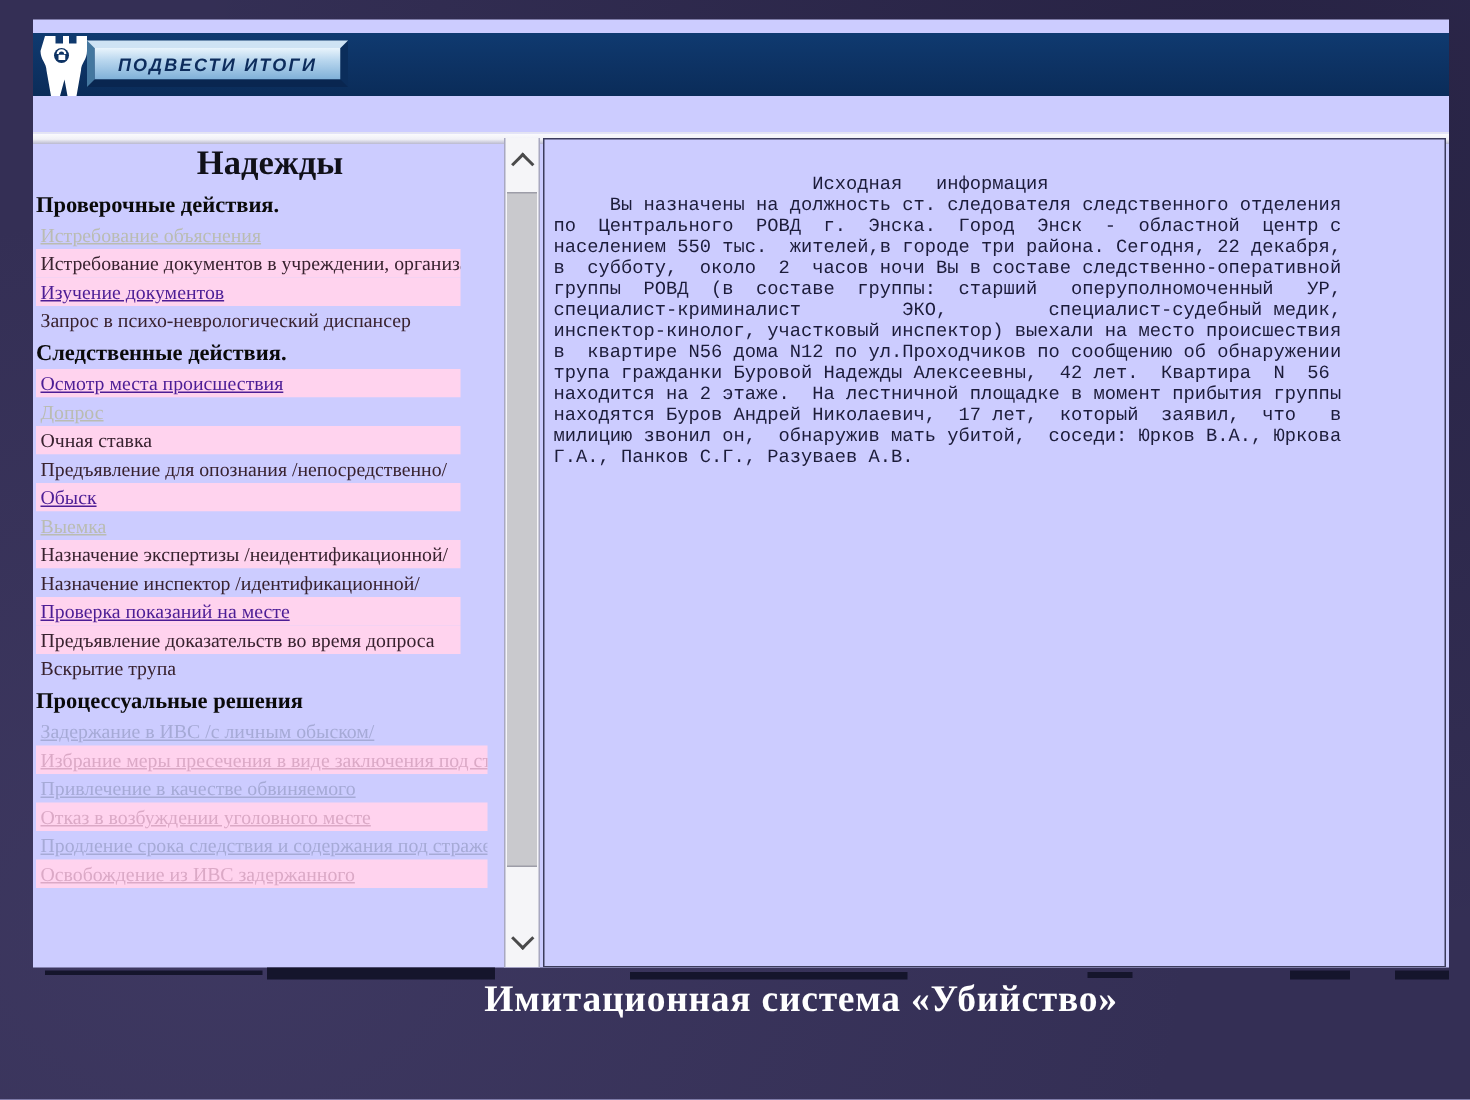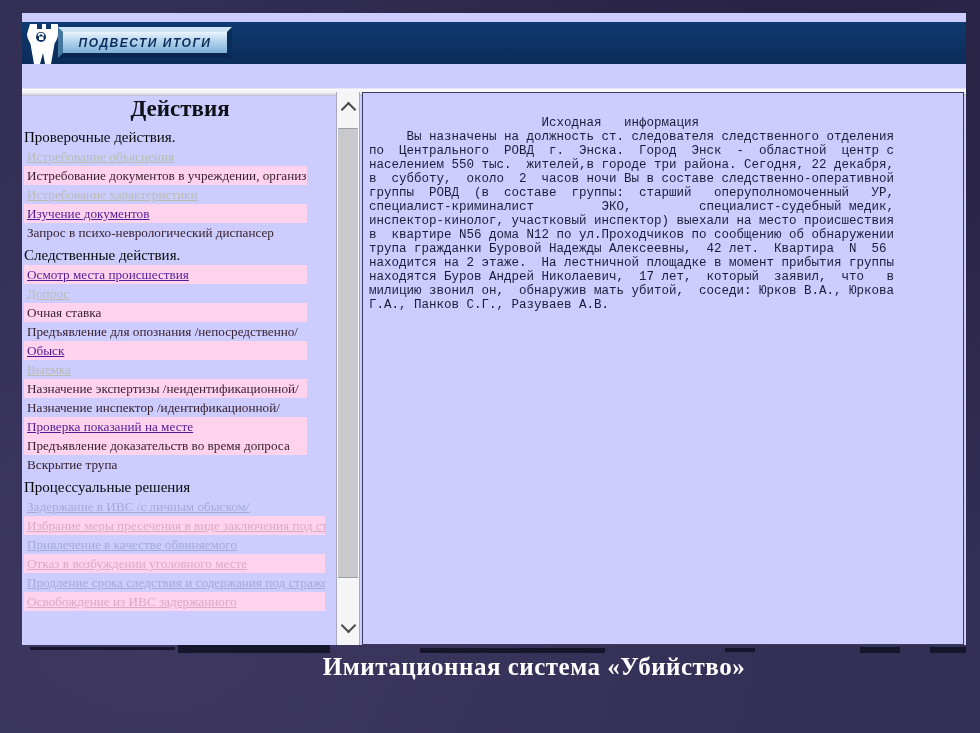--- a/index.html
+++ b/index.html
@@ -45,21 +45,21 @@
   
   #actions-panel{
     position:absolute;left:2px;top:82px;width:312px;height:550px;
     overflow:hidden;font-family:"Liberation Serif", serif;
   }
   .panel-title{
     font-size:23px;font-weight:bold;text-align:center;
     color:#101018;margin:1px 0 7px 0;
   }
   .section-heading{
-    font-size:15px;font-weight:normal;color:#0a0a0a;margin:5px 0 1px 0;
+    font-size:15px;font-weight:bold;color:#0a0a0a;margin:5px 0 1px 0;
   }
   .action-row{
     height:19px;line-height:19px;width:280px;padding-left:3px;
     font-size:13.2px;white-space:nowrap;overflow:hidden;cursor:pointer;
   }
   .action-row.wide{width:298px;}
   .row-a{background:#ccccff;}
   .row-b{background:#ffd3ee;}
   .plain{color:#38222f;}
   .link{text-decoration:underline;}
@@ -113,26 +113,25 @@
         <path d="M12.5 14 a2.5 2.5 0 0 1 5 0" stroke="#ffffff" stroke-width="1.5" fill="none"></path>
         <rect x="13" y="14.5" width="4.5" height="3.5" fill="#ffffff"></rect>
       </svg>
     </span>
     <button id="summary-btn">ПОДВЕСТИ ИТОГИ</button>
   </div>
 
   <div id="groove"></div>
 
   <div id="actions-panel">
-    <div class="panel-title">Действия</div>
+    <div class="panel-title">Надежды</div>
     <div id="action-list">
         <div class="section-heading">Проверочные действия.</div>
         <div class="action-row row-a"><span class="link used">Истребование объяснения</span></div>
         <div class="action-row row-b"><span class="plain">Истребование документов в учреждении, организации</span></div>
-        <div class="action-row row-a"><span class="link used">Истребование характеристики</span></div>
         <div class="action-row row-b"><span class="link used">Изучение документов</span></div>
         <div class="action-row row-a"><span class="plain">Запрос в психо-неврологический диспансер</span></div>
         <div class="section-heading">Следственные действия.</div>
         <div class="action-row row-b"><span class="link used">Осмотр места происшествия</span></div>
         <div class="action-row row-a"><span class="link used">Допрос</span></div>
         <div class="action-row row-b"><span class="plain">Очная ставка</span></div>
         <div class="action-row row-a"><span class="plain">Предъявление для опознания /непосредственно/</span></div>
         <div class="action-row row-b"><span class="link used">Обыск</span></div>
         <div class="action-row row-a"><span class="link used">Выемка</span></div>
         <div class="action-row row-b"><span class="plain">Назначение экспертизы /неидентификационной/</span></div>

